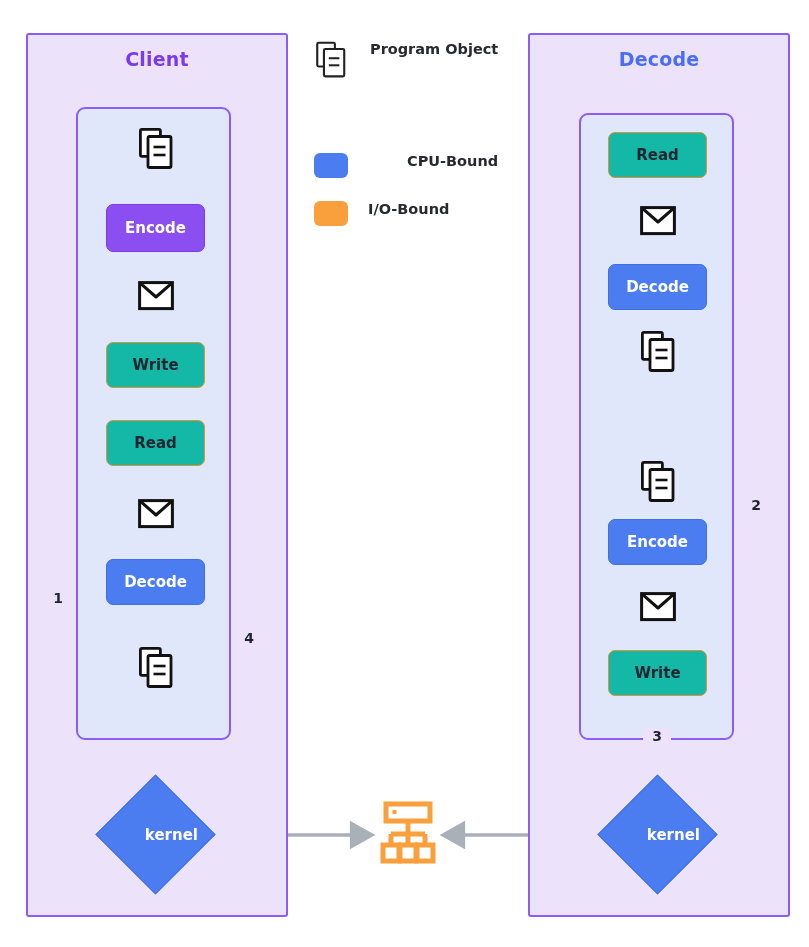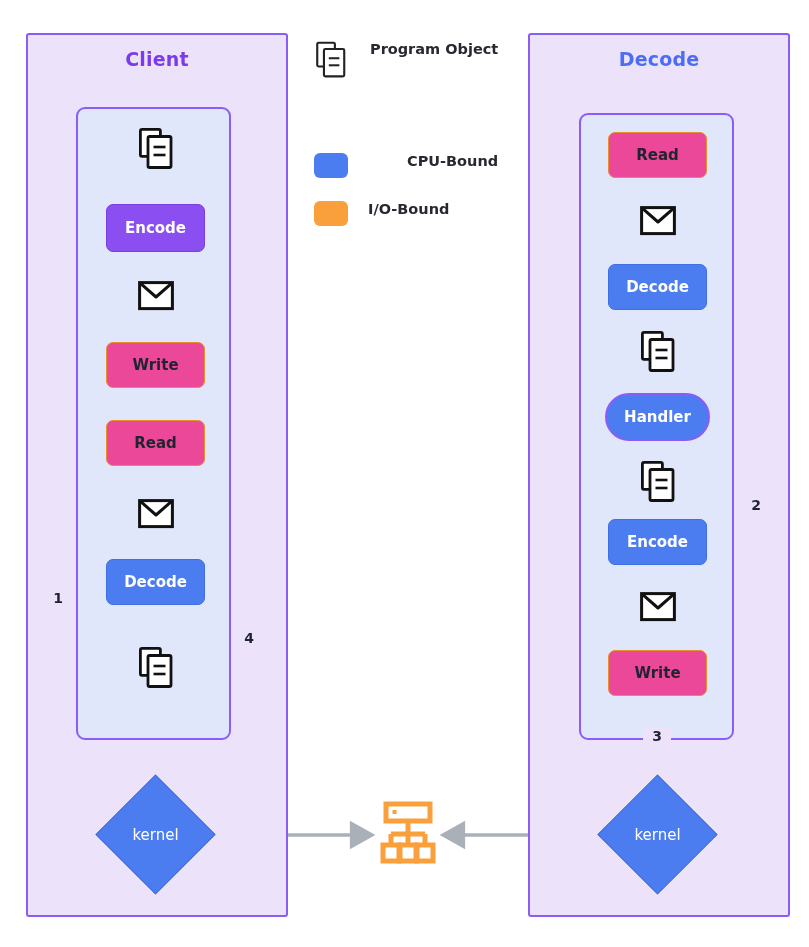--- a/index.html
+++ b/index.html
@@ -36,36 +36,36 @@
 
   
   .node{
     position:absolute;
     box-sizing:border-box;
     display:flex;align-items:center;justify-content:center;
     font-size:15px;font-weight:bold;
     border-radius:7px;
   }
   .node.io{
-    background:#ec4899;border:1.6px solid #e8902c;color:#1f2430;
+    background:#14b8a6;border:1.6px solid #e8902c;color:#1f2430;
   }
   .node.cpu{
     background:#4c7df0;border:1.6px solid #3f6fe0;color:#ffffff;
   }
   .node.encode-client{
     background:#8b4ef0;border:1.6px solid #7b3de0;color:#ffffff;
   }
   .node.pill{
     background:#4c7df0;border:2px solid #8b5cf6;color:#ffffff;
     border-radius:999px;
   }
   .diamond{
     position:absolute;
-    display:flex;align-items:center;justify-content:center;
-    font-size:15px;font-weight:normal;color:#ffffff;
+    display:flex;align-items:center;justify-content:flex-end;
+    font-size:15px;font-weight:bold;color:#ffffff;
   }
   .diamond .dshape{
     position:absolute;left:0;top:0;width:100%;height:100%;
     background:#4c7df0;
     border:1.6px solid #3f6fe0;
     transform:rotate(45deg);
     box-sizing:border-box;
   }
   .diamond span{position:relative;z-index:2;}
 
@@ -227,23 +227,20 @@
 
   <div class="icon" style="left:641px;top:331px;">
     <svg width="34" height="42" viewBox="0 0 34 42">
       <rect x="1.4" y="1.4" width="20" height="27" rx="1.6" fill="#fff" stroke="#111" stroke-width="2.8"></rect>
       <rect x="9" y="8.5" width="23" height="31" rx="1.6" fill="#fff" stroke="#111" stroke-width="2.8"></rect>
       <line x1="14.5" y1="19" x2="26.5" y2="19" stroke="#111" stroke-width="2.6"></line>
       <line x1="14.5" y1="27" x2="26.5" y2="27" stroke="#111" stroke-width="2.6"></line>
     </svg>
   </div>
 
-  <div class="node pill" style="left:605px;top:393px;width:105px;height:48px;">
-    <span>Handler</span>
-  </div>
 
   <div class="icon" style="left:641px;top:461px;">
     <svg width="34" height="42" viewBox="0 0 34 42">
       <rect x="1.4" y="1.4" width="20" height="27" rx="1.6" fill="#fff" stroke="#111" stroke-width="2.8"></rect>
       <rect x="9" y="8.5" width="23" height="31" rx="1.6" fill="#fff" stroke="#111" stroke-width="2.8"></rect>
       <line x1="14.5" y1="19" x2="26.5" y2="19" stroke="#111" stroke-width="2.6"></line>
       <line x1="14.5" y1="27" x2="26.5" y2="27" stroke="#111" stroke-width="2.6"></line>
     </svg>
   </div>
 

